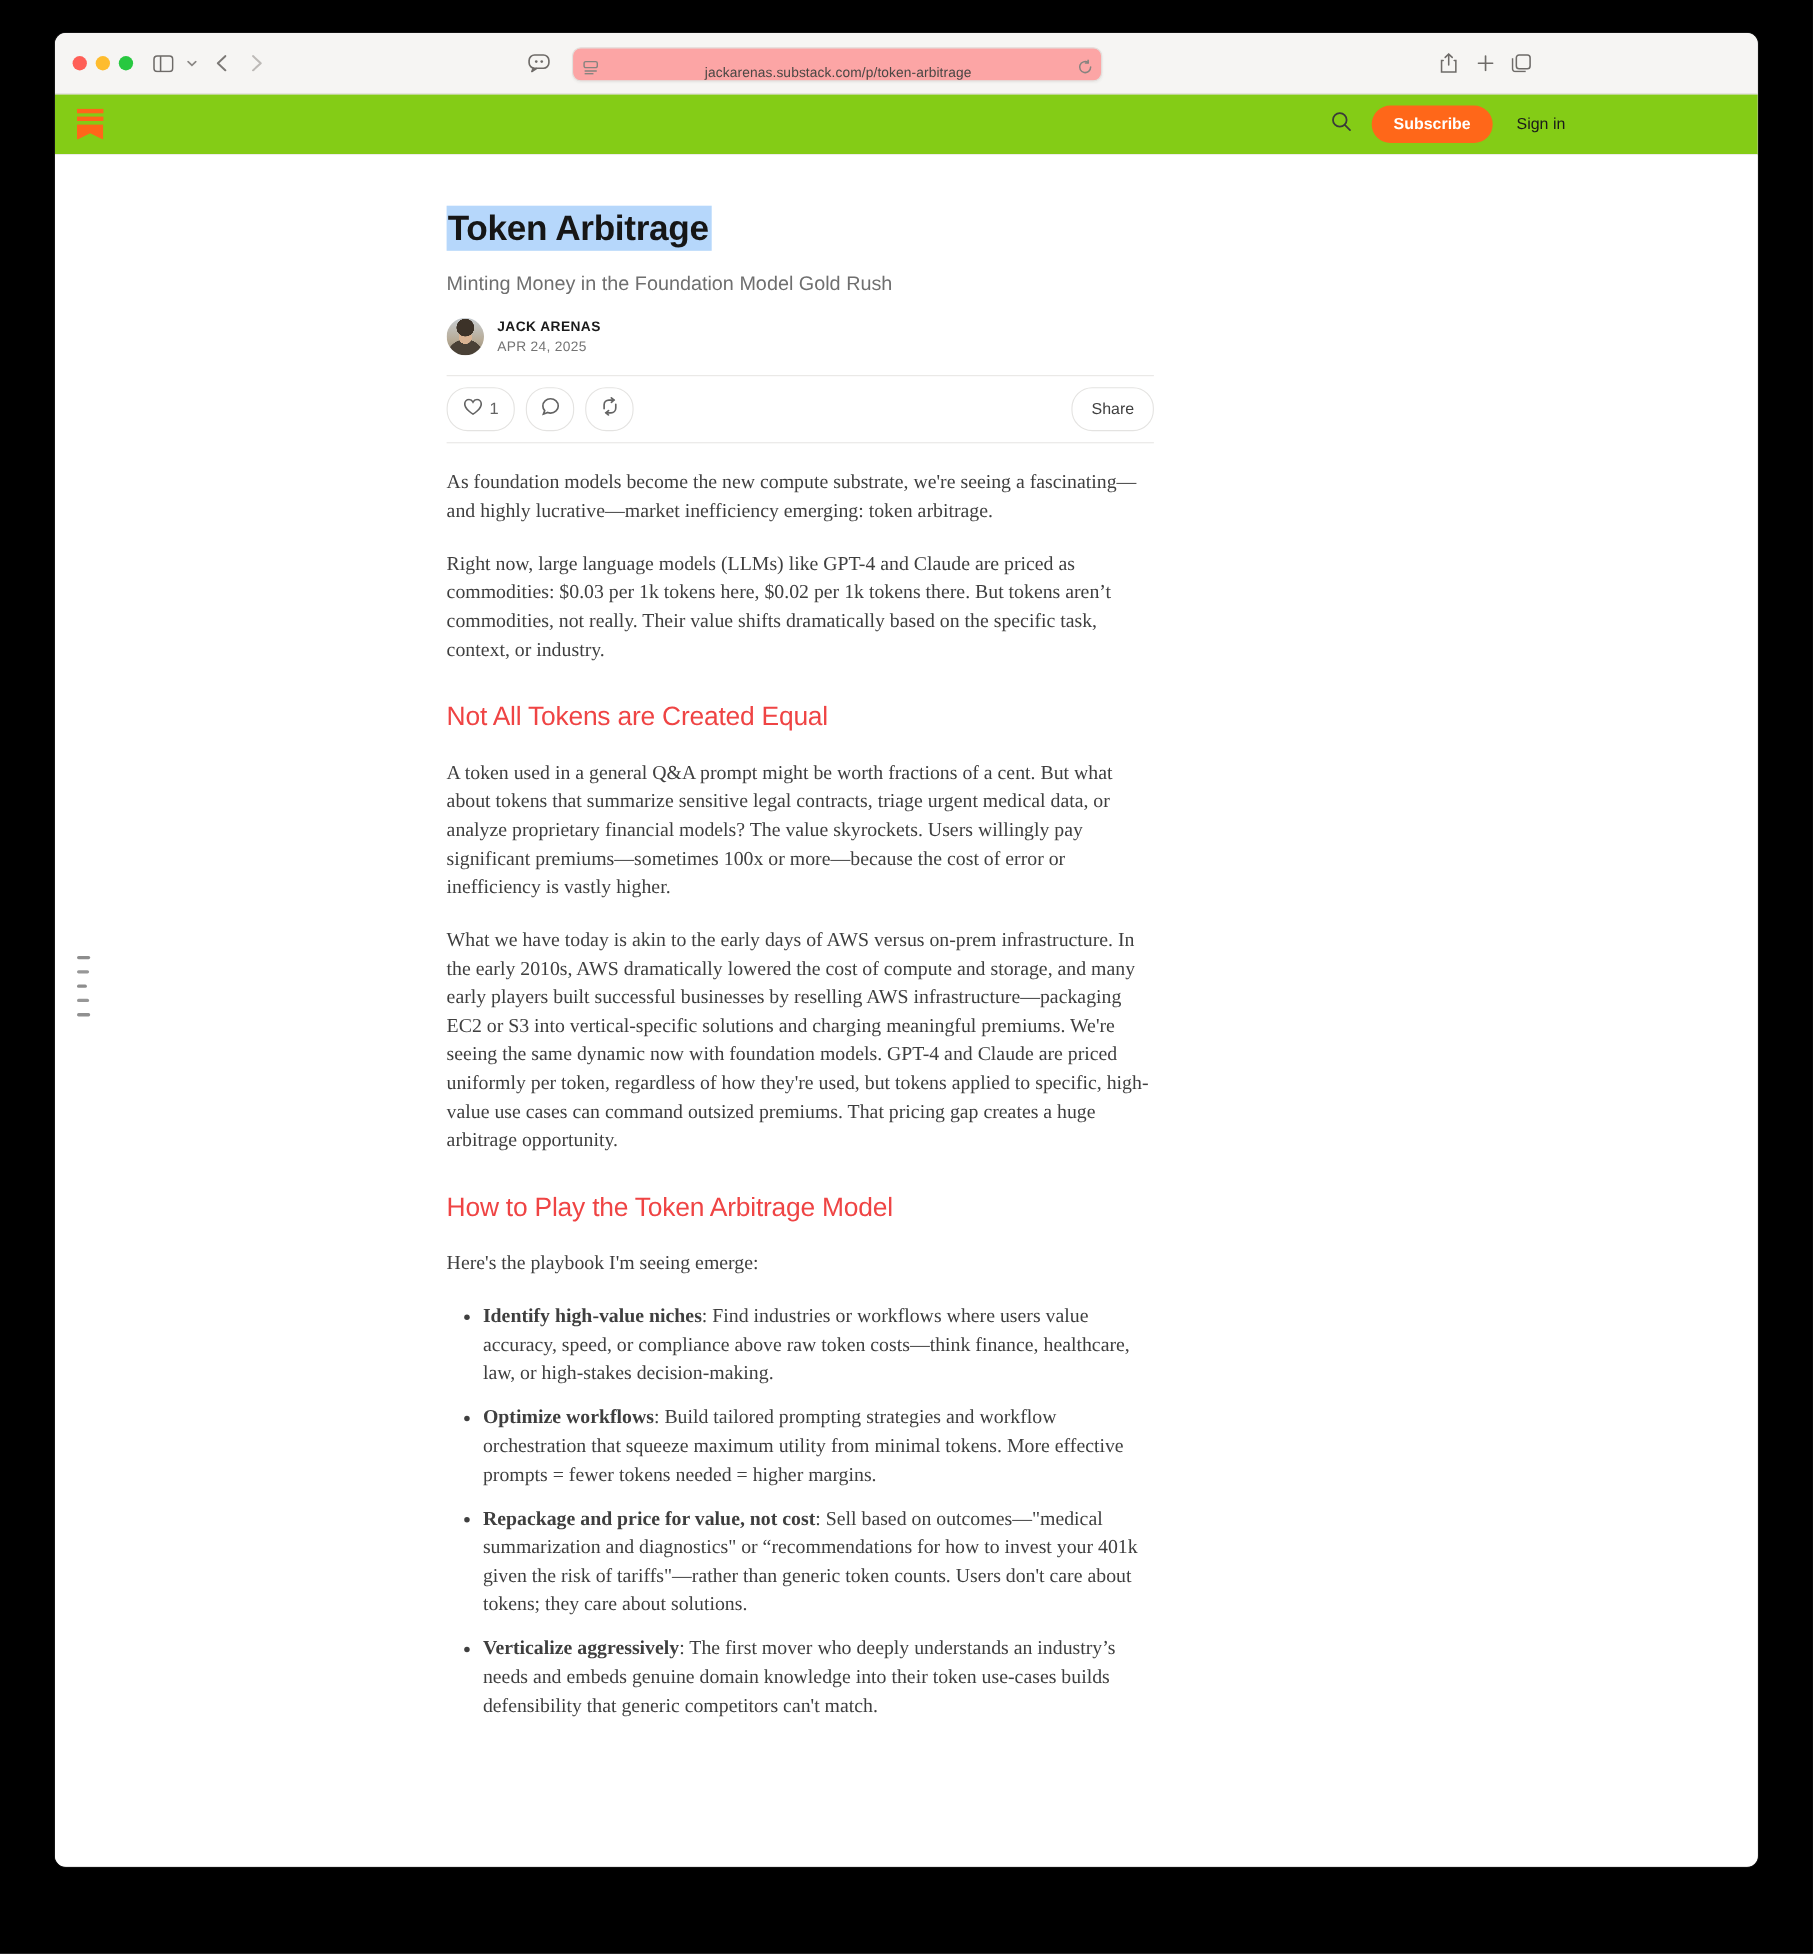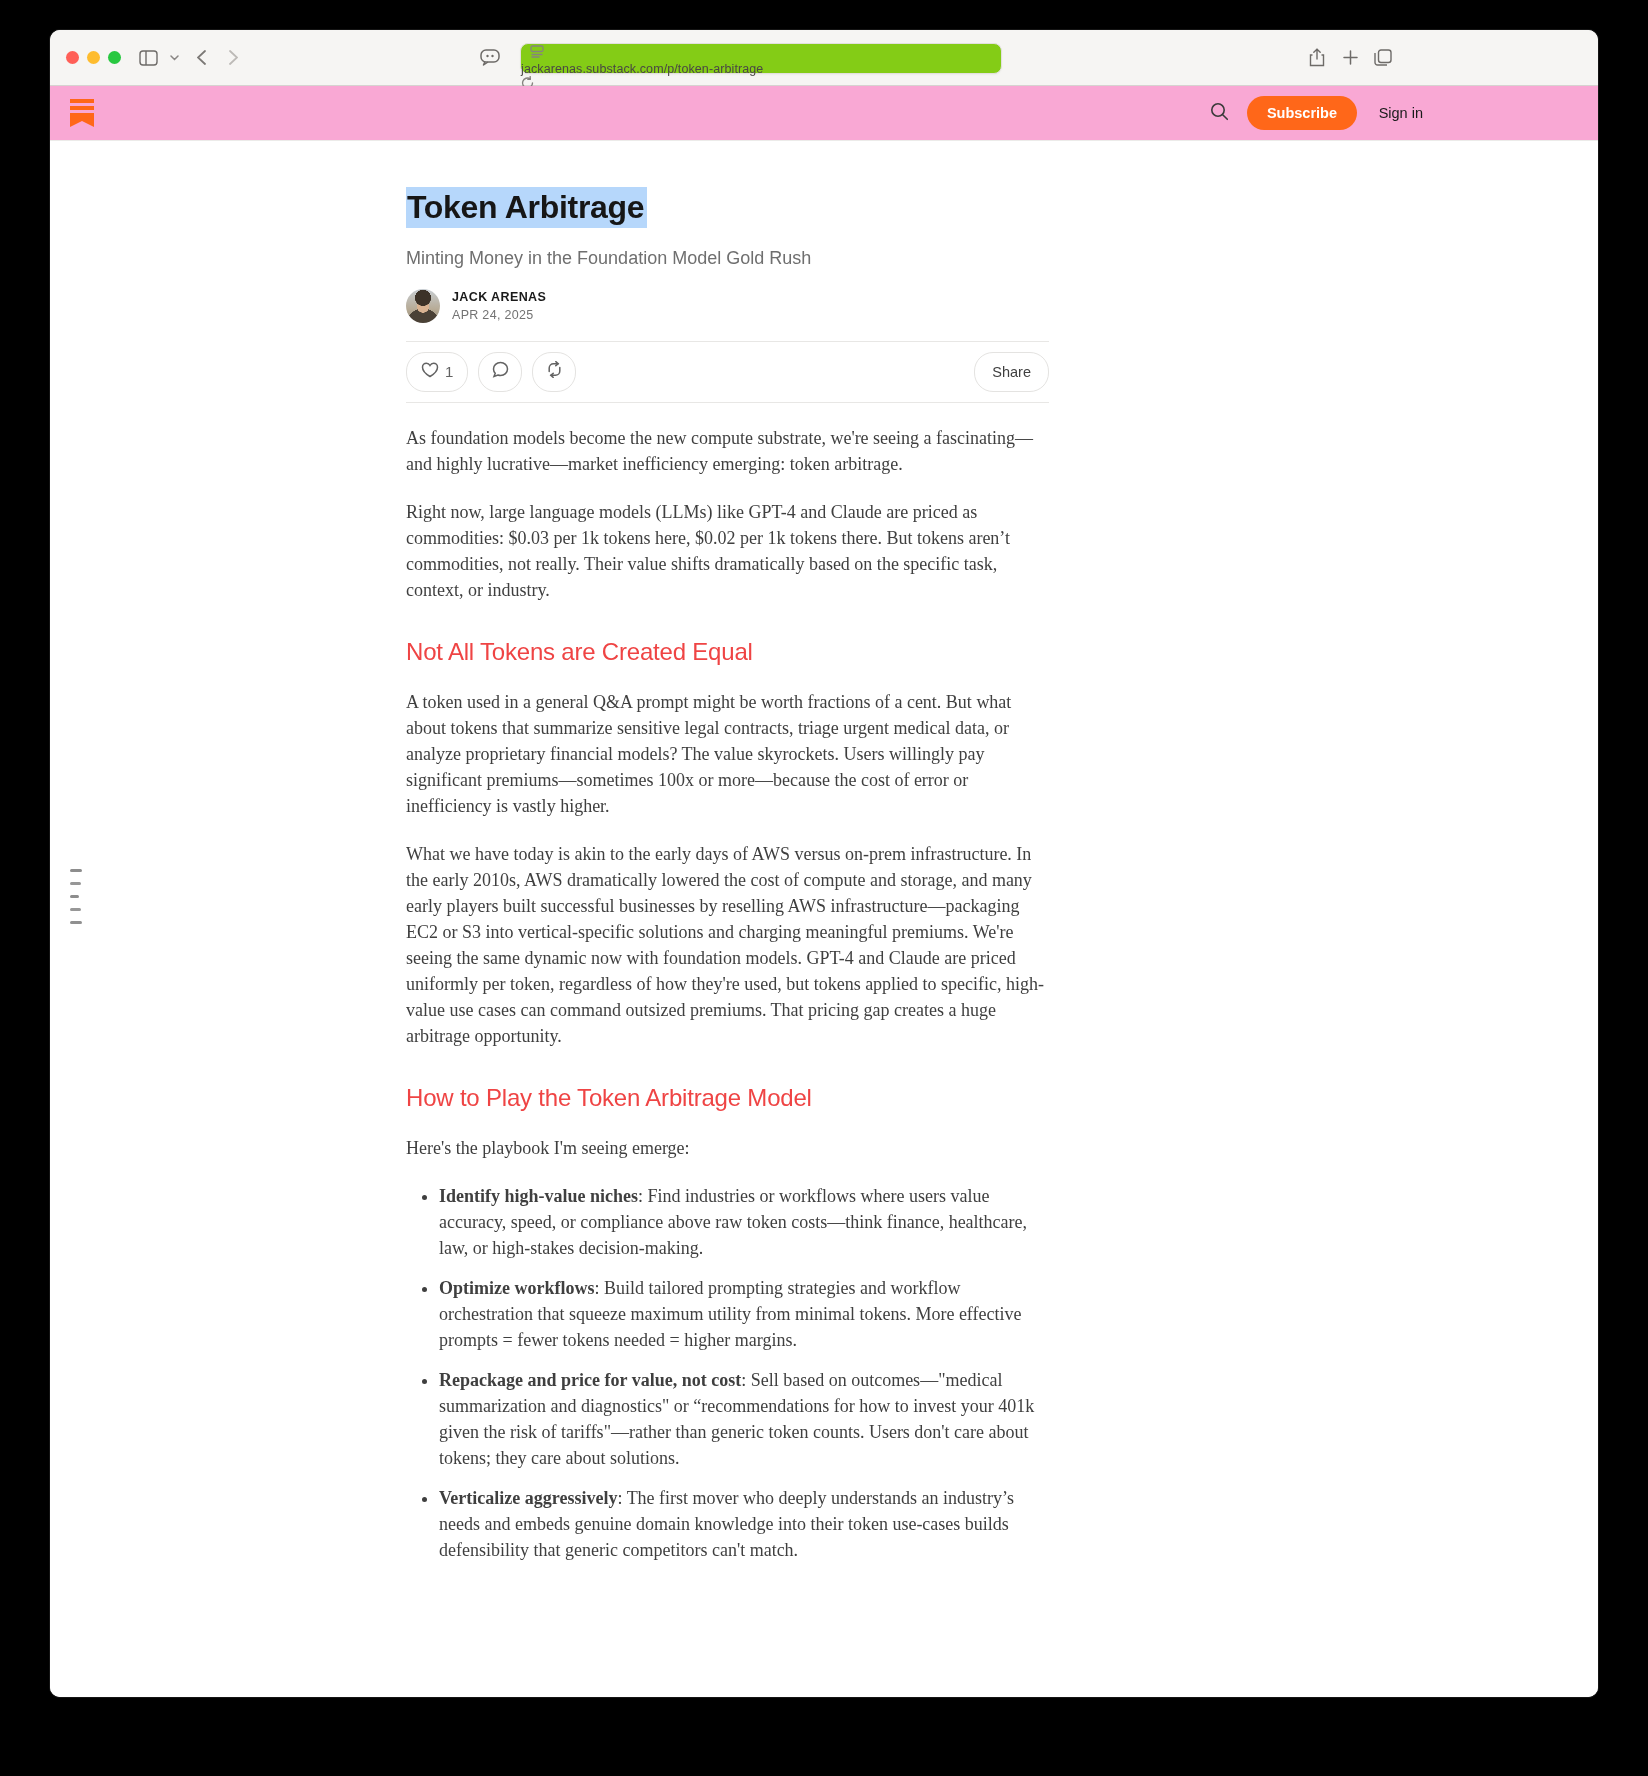--- a/index.html
+++ b/index.html
@@ -5,27 +5,27 @@
   html,body{margin:0;padding:0;background:#000;width:1648px;height:1776px;font-family:"Liberation Sans",sans-serif;-webkit-font-smoothing:antialiased;}
   .window{position:absolute;left:50px;top:30px;width:1548px;height:1667px;border-radius:10px;overflow:hidden;background:#fff;box-shadow:0 0 0 1px rgba(255,255,255,.08),0 30px 70px rgba(0,0,0,.7);}
 
   
   .toolbar{position:relative;height:55px;background:#f6f5f3;border-bottom:1px solid #d6d3d0;}
   .traffic{position:absolute;top:21px;left:16px;display:flex;gap:8px;}
   .traffic span{width:13px;height:13px;border-radius:50%;display:block;}
   .tl-red{background:#ff5f57;}.tl-yellow{background:#febc2e;}.tl-green{background:#28c840;}
   .tb-icon{position:absolute;top:0;height:55px;display:flex;align-items:center;justify-content:center;color:#6e6b68;}
   .tb-icon svg{display:block;}
-  .urlbar{position:absolute;left:470px;top:13px;width:480px;height:29px;background:#84cc16;border:1px solid #e3e0dd;border-radius:8px;display:flex;align-items:flex-start;box-shadow:0 1px 2px rgba(0,0,0,.04);flex-direction:column;}
+  .urlbar{position:absolute;left:470px;top:13px;width:480px;height:29px;background:#fca5a5;border:1px solid #e3e0dd;border-radius:8px;display:flex;align-items:flex-end;box-shadow:0 1px 2px rgba(0,0,0,.04);}
   .urlbar .reader{margin-left:9px;color:#86837f;}
   .urlbar .urltext{flex:1;text-align:center;font-size:12.5px;color:#4a4744;letter-spacing:.1px;}
   .urlbar .reload{margin-right:8px;color:#86837f;}
 
   
-  .siteheader{position:relative;height:54px;background:#f9a8d4;border-bottom:1px solid #ecebe9;}
+  .siteheader{position:relative;height:54px;background:#84cc16;border-bottom:1px solid #ecebe9;}
   .sslogo{position:absolute;left:20px;top:13px;width:24px;}
   .sslogo .bar{height:4px;background:#ff6719;margin-bottom:3px;}
   .sslogo .bkm{height:14px;background:#ff6719;clip-path:polygon(0 0,100% 0,100% 100%,50% 58%,0 100%);}
   .hdr-right{position:absolute;right:225px;top:0;height:54px;display:flex;align-items:center;gap:22px;color:#3a3a3a;}
   .subscribe{position:absolute;right:241px;top:10px;height:34px;padding:0 20px;background:#ff6719;color:#fff;border:none;border-radius:18px;font-size:14.5px;font-weight:700;display:flex;align-items:center;font-family:"Liberation Sans",sans-serif;}
   .signin{position:absolute;right:175px;top:0;height:54px;display:flex;align-items:center;font-size:14.5px;color:#1a1a1a;font-weight:500;}
 
   
   .content{position:relative;height:calc(100% - 111px);background:#fff;overflow:hidden;}
   .toc{position:absolute;left:20px;top:728px;display:flex;flex-direction:column;gap:10px;align-items:flex-start;}

